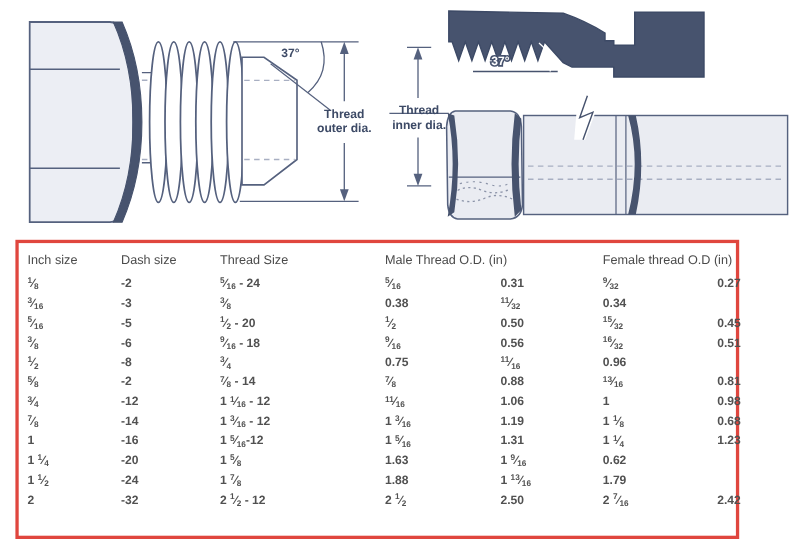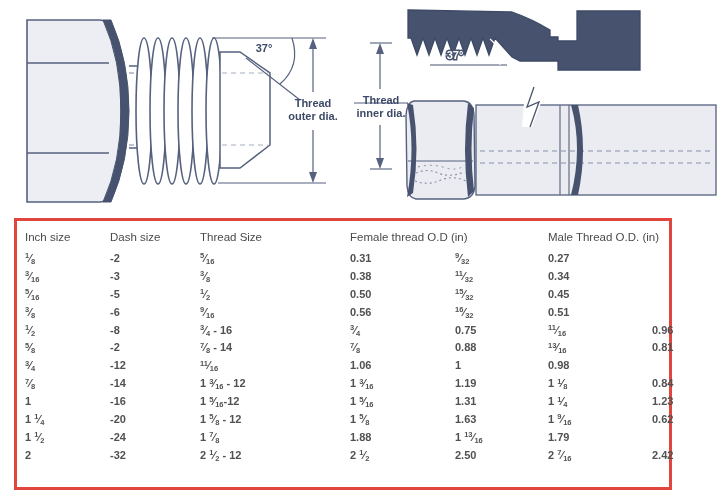--- a/index.html
+++ b/index.html
@@ -118,114 +118,116 @@
     <text x="29" y="101" text-anchor="middle" font-size="11" font-weight="bold" fill="#3d4a66">Thread</text>
     <text x="29" y="114" text-anchor="middle" font-size="11" font-weight="bold" fill="#3d4a66">inner dia.</text>
   </g>
 </svg>
 
 <div class="table-box">
   <div class="thead">
     <div>Inch size</div>
     <div>Dash size</div>
     <div>Thread Size</div>
+    <div>Male Thread O.D. (in)</div>
     <div>Female thread O.D (in)</div>
-    <div>Male Thread O.D. (in)</div>
   </div>
   <div>
   <div class="trow">
     <div><sup>1</sup>⁄<sub>8</sub></div>
     <div>-2</div>
+    <div><sup>5</sup>⁄<sub>16</sub> - 24</div>
     <div><sup>5</sup>⁄<sub>16</sub></div>
     <div>0.31</div>
     <div><sup>9</sup>⁄<sub>32</sub></div>
     <div>0.27</div>
   </div>
 
   <div class="trow">
     <div><sup>3</sup>⁄<sub>16</sub></div>
     <div>-3</div>
     <div><sup>3</sup>⁄<sub>8</sub></div>
     <div>0.38</div>
     <div><sup>11</sup>⁄<sub>32</sub></div>
     <div>0.34</div>
   </div>
 
 
   <div class="trow">
     <div><sup>5</sup>⁄<sub>16</sub></div>
     <div>-5</div>
+    <div><sup>1</sup>⁄<sub>2</sub> - 20</div>
     <div><sup>1</sup>⁄<sub>2</sub></div>
     <div>0.50</div>
     <div><sup>15</sup>⁄<sub>32</sub></div>
     <div>0.45</div>
   </div>
 
   <div class="trow">
     <div><sup>3</sup>⁄<sub>8</sub></div>
     <div>-6</div>
+    <div><sup>9</sup>⁄<sub>16</sub> - 18</div>
     <div><sup>9</sup>⁄<sub>16</sub></div>
     <div>0.56</div>
     <div><sup>16</sup>⁄<sub>32</sub></div>
     <div>0.51</div>
   </div>
 
   <div class="trow">
     <div><sup>1</sup>⁄<sub>2</sub></div>
     <div>-8</div>
-    <div><sup>3</sup>⁄<sub>4</sub> - 16</div>
     <div><sup>3</sup>⁄<sub>4</sub></div>
     <div>0.75</div>
     <div><sup>11</sup>⁄<sub>16</sub></div>
     <div>0.96</div>
   </div>
 
   <div class="trow">
     <div><sup>5</sup>⁄<sub>8</sub></div>
     <div>-2</div>
     <div><sup>7</sup>⁄<sub>8</sub> - 14</div>
     <div><sup>7</sup>⁄<sub>8</sub></div>
     <div>0.88</div>
     <div><sup>13</sup>⁄<sub>16</sub></div>
     <div>0.81</div>
   </div>
 
   <div class="trow">
     <div><sup>3</sup>⁄<sub>4</sub></div>
     <div>-12</div>
+    <div>1 <sup>1</sup>⁄<sub>16</sub> - 12</div>
     <div><sup>11</sup>⁄<sub>16</sub></div>
     <div>1.06</div>
     <div>1</div>
     <div>0.98</div>
   </div>
 
   <div class="trow">
     <div><sup>7</sup>⁄<sub>8</sub></div>
     <div>-14</div>
     <div>1 <sup>3</sup>⁄<sub>16</sub> - 12</div>
     <div>1 <sup>3</sup>⁄<sub>16</sub></div>
     <div>1.19</div>
     <div>1 <sup>1</sup>⁄<sub>8</sub></div>
-    <div>0.84</div>
+    <div>0.68</div>
   </div>
 
   <div class="trow">
     <div>1</div>
     <div>-16</div>
     <div>1 <sup>5</sup>⁄<sub>16</sub>-12</div>
     <div>1 <sup>5</sup>⁄<sub>16</sub></div>
     <div>1.31</div>
     <div>1 <sup>1</sup>⁄<sub>4</sub></div>
     <div>1.23</div>
   </div>
 
   <div class="trow">
     <div>1 <sup>1</sup>⁄<sub>4</sub></div>
     <div>-20</div>
-    <div>1 <sup>5</sup>⁄<sub>8</sub> - 12</div>
     <div>1 <sup>5</sup>⁄<sub>8</sub></div>
     <div>1.63</div>
     <div>1 <sup>9</sup>⁄<sub>16</sub></div>
     <div>0.62</div>
   </div>
 
   <div class="trow">
     <div>1 <sup>1</sup>⁄<sub>2</sub></div>
     <div>-24</div>
     <div>1 <sup>7</sup>⁄<sub>8</sub></div>

